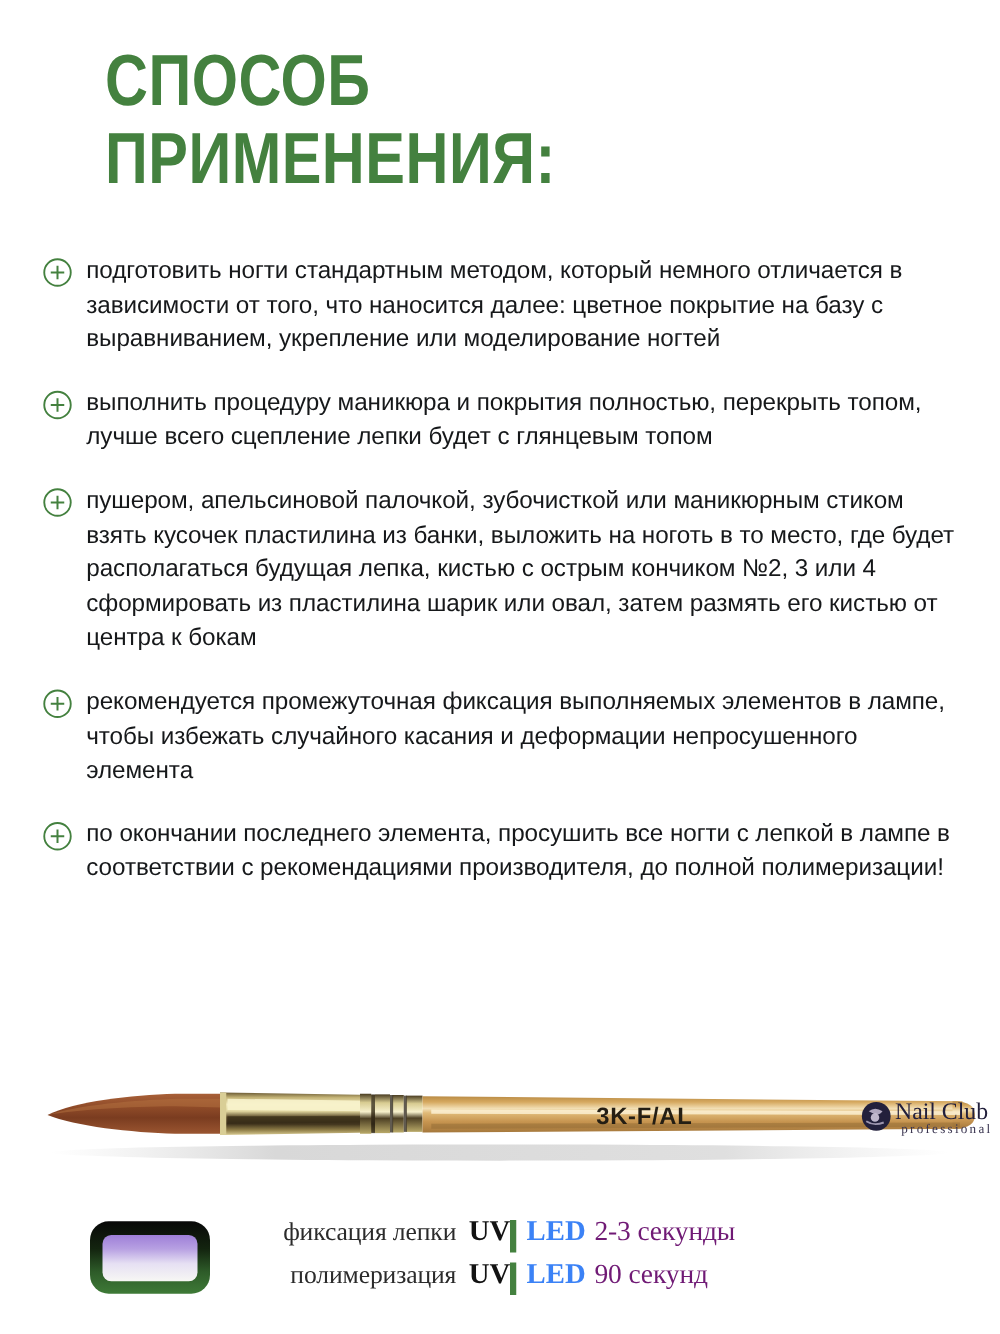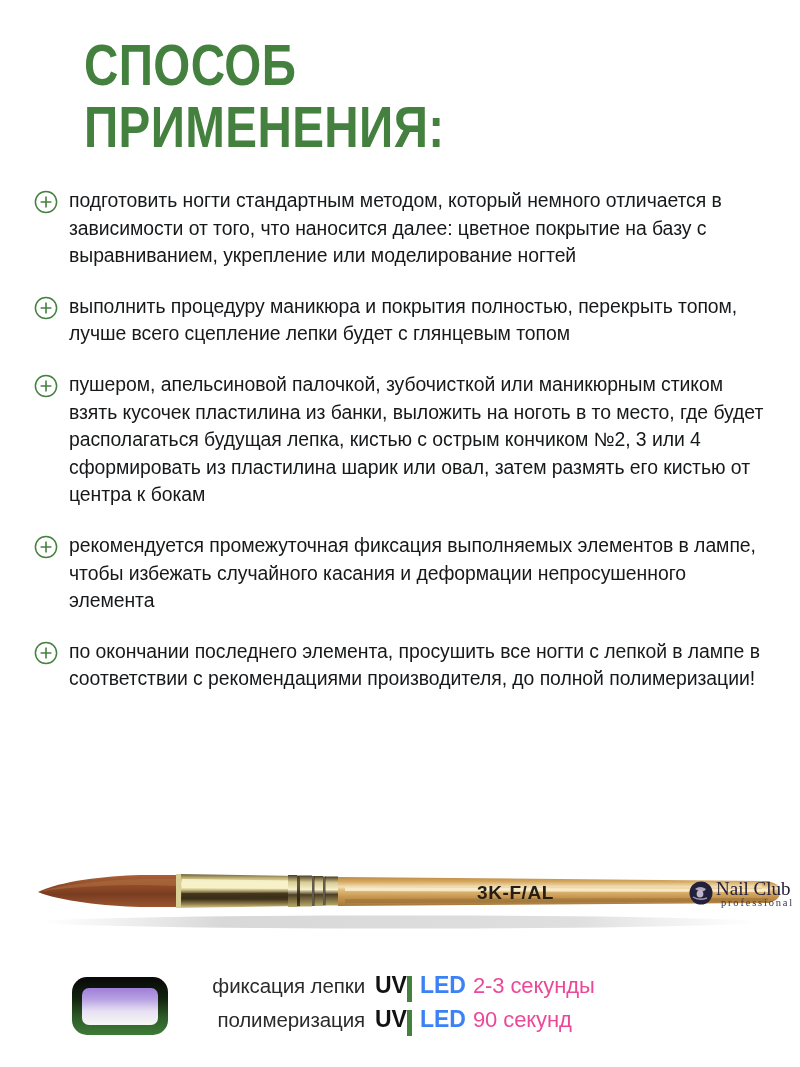--- a/index.html
+++ b/index.html
@@ -41,21 +41,21 @@
     letter-spacing: 0.5px;
     transform: scaleX(0.82);
     transform-origin: left center;
     white-space: nowrap;
   }
 
   
   .steps {
     position: absolute;
     left: 34px;
-    top: 187px;
+    top: 203px;
     width: 740px;
   }
   .step {
     display: flex;
     align-items: flex-start;
     margin-bottom: 23px;
   }
   .step:last-child { margin-bottom: 8px; }
 
   .bullet-icon {
@@ -89,20 +89,21 @@
 
   
   .curing-bar {
     position: absolute;
     left: 70px;
     top: 968px;
     width: 680px;
     height: 76px;
     display: flex;
     align-items: center;
+    font-family: Liberation Serif, serif;
   }
 
   .lamp-icon {
     flex: 0 0 auto;
     width: 100px;
     height: 62px;
     margin-right: 20px;
   }
   .lamp-icon svg { display: block; }
 
@@ -144,21 +145,21 @@
   .curing-led {
     font-size: 23px;
     font-weight: 700;
     color: #3b82f6;
     padding-right: 7px;
     white-space: nowrap;
   }
   .curing-time {
     font-size: 22px;
     font-weight: 400;
-    color: #ec4899;
+    color: #701a75;
     white-space: nowrap;
     letter-spacing: -0.1px;
   }
 </style>
 </head>
 <body>
 
 <div class="page">
 
   <div class="title-block">

